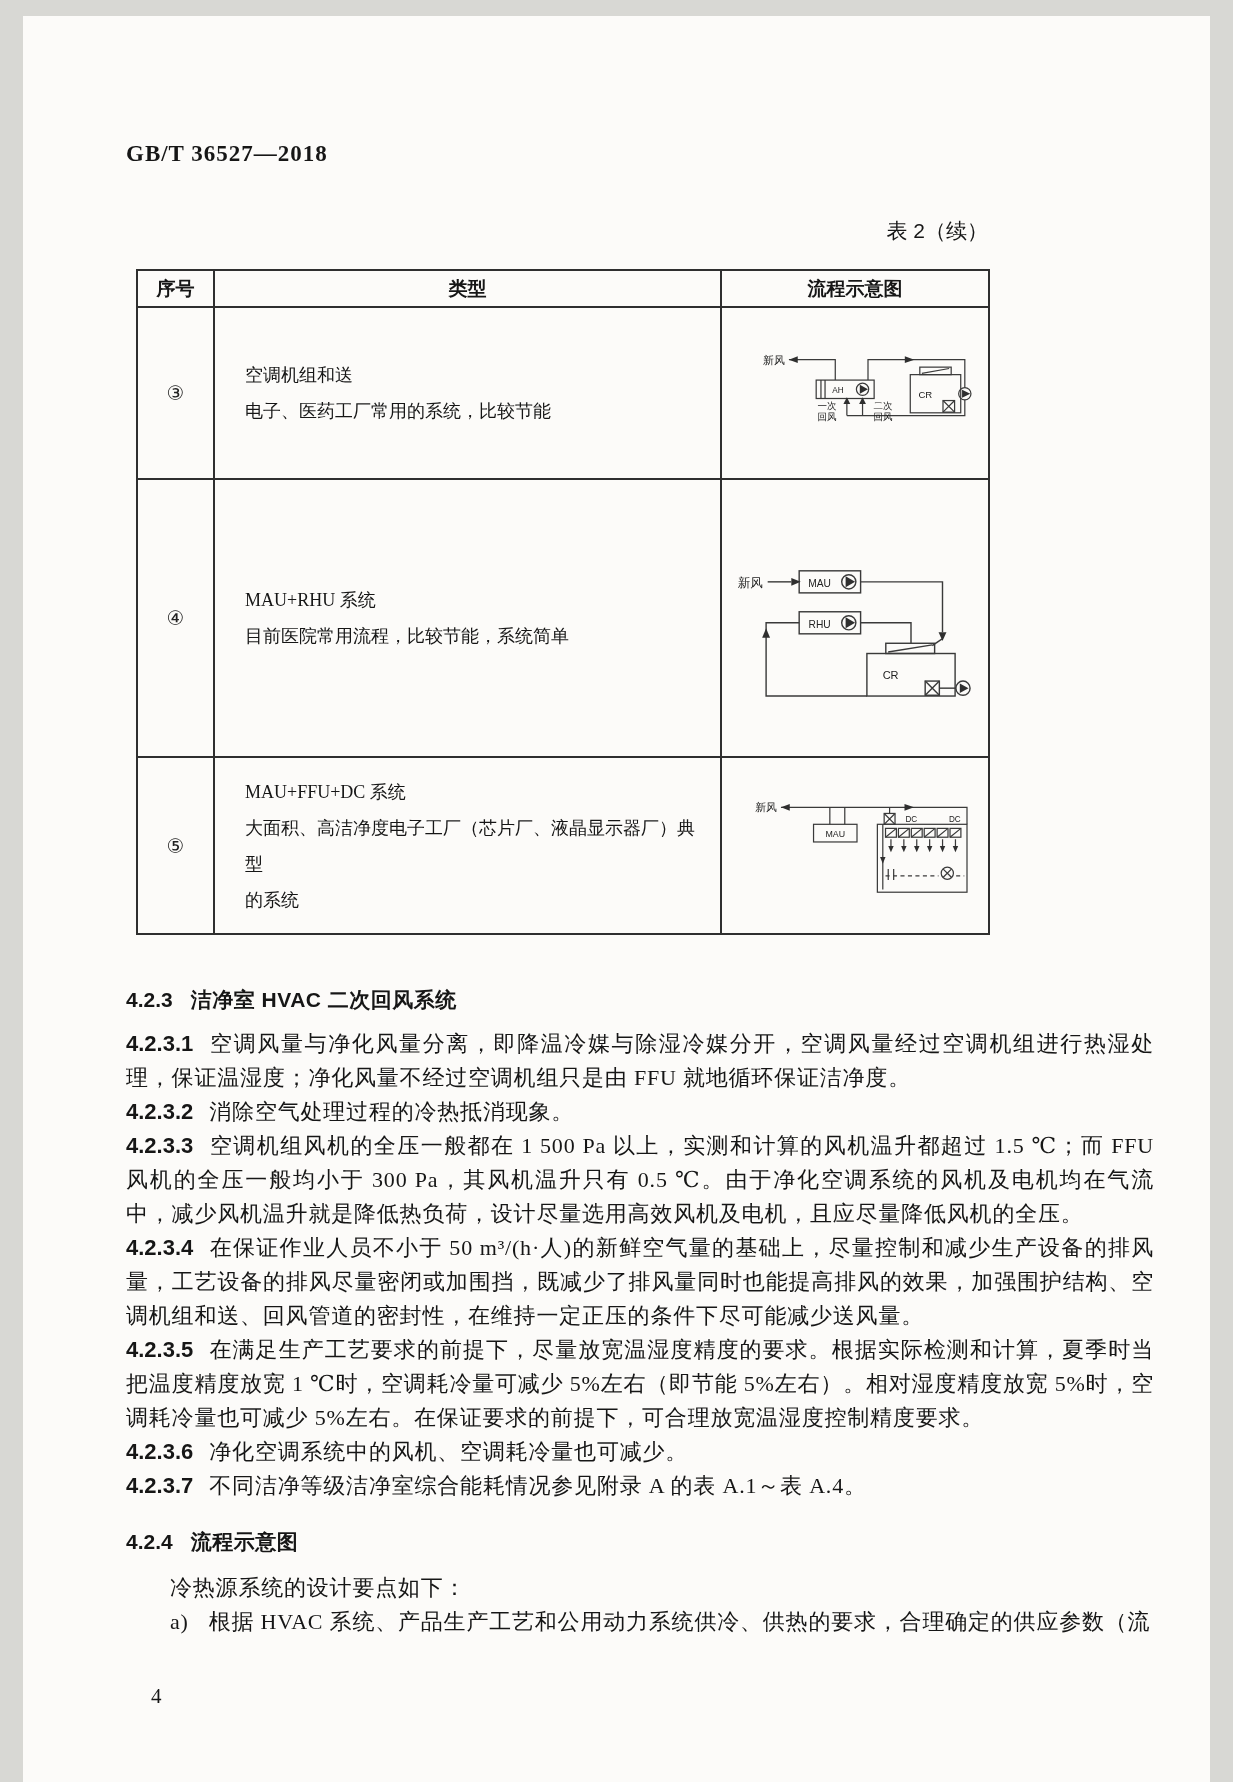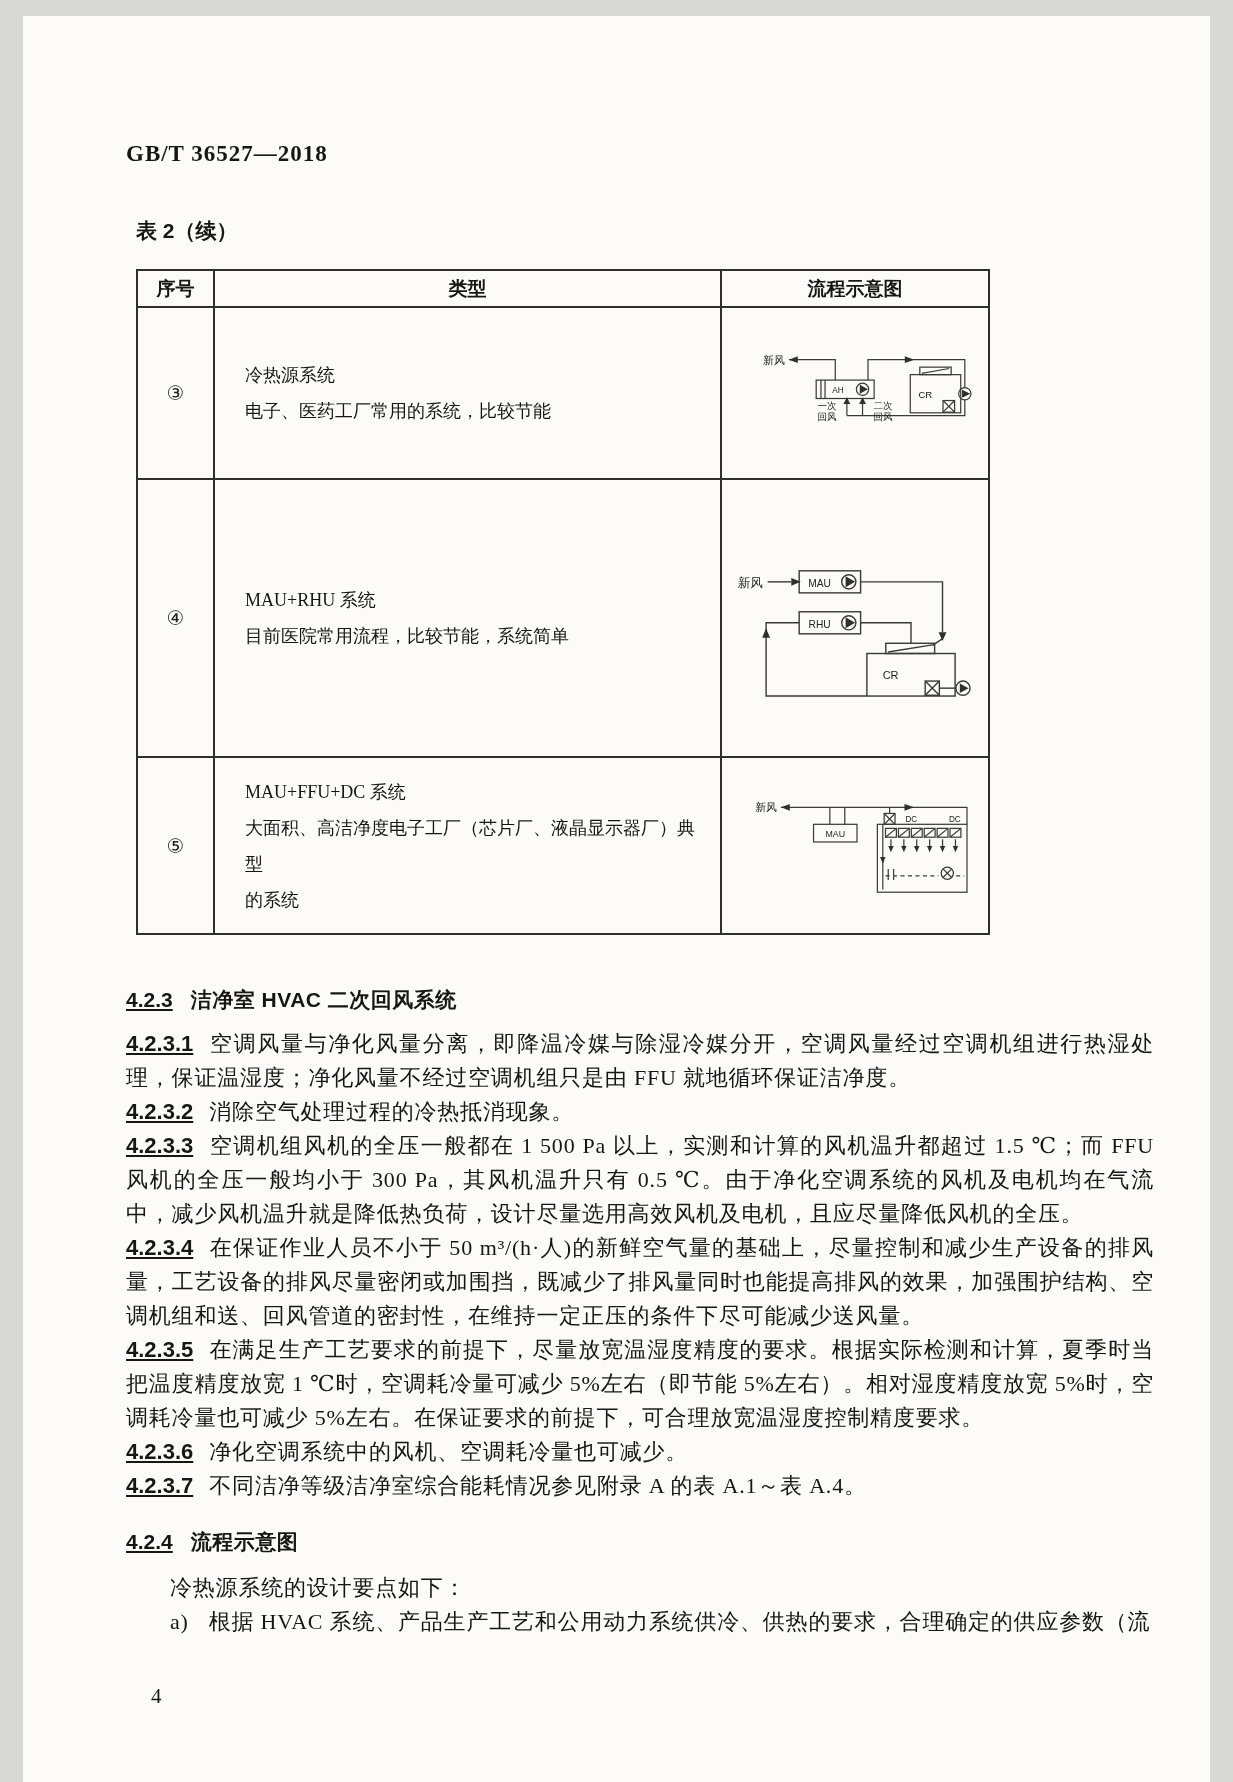--- a/index.html
+++ b/index.html
@@ -15,22 +15,22 @@
     overflow: hidden;
   }
   .doc-number {
     font-weight: bold;
     font-size: 23px;
     letter-spacing: 1px;
     font-family: "Liberation Serif", serif;
   }
   .table-wrap { width: 852px; margin-left: 10px; margin-top: 50px; }
   .table-title {
-    text-align: left;
-    font-weight: bold;
+    text-align: right;
+    font-weight: normal;
     font-size: 21px;
     font-family: "Liberation Sans", sans-serif;
     margin-bottom: 24px;
   }
   table.sys {
     border-collapse: collapse;
     width: 852px;
     table-layout: fixed;
     border-radius: 7px;
   }
@@ -80,21 +80,20 @@
   }
   .head .cnum { margin-right: 18px; }
   .head-423 { margin-bottom: 10px; }
   .head-424 { margin-top: 22px; margin-bottom: 12px; }
   p.clause { margin: 0; }
   .cnum {
     font-family: "Liberation Sans", sans-serif;
     font-weight: bold;
     margin-right: 16px;
     letter-spacing: 0;
-    text-decoration: underline;
   }
   p.indent1 { text-indent: 44px; }
   p.list-item { padding-left: 44px; }
   p.list-item .item-label { margin-right: 20px; font-family: "Liberation Serif", serif; }
   .pagenum {
     position: absolute;
     left: 128px; top: 1668px;
     font-size: 21px;
   }
   
@@ -121,21 +120,21 @@
           <th>序号</th>
           <th>类型</th>
           <th>流程示意图</th>
         </tr>
       </thead>
       <tbody>
 
         <tr class="row-a">
           <td class="cell-num">③</td>
           <td class="cell-type">
-            <div>冷热源系统</div>
+            <div>空调机组和送</div>
             <div>电子、医药工厂常用的系统，比较节能</div>
           </td>
           <td class="cell-diag">
             <svg width="225" height="104" viewBox="0 0 330 152">
               <g fill="none" stroke="#3a3a3a" stroke-width="1.8">
                 <path d="M60 30 H128 V60"></path>
                 <path d="M176 60 V30 H318 V71"></path>
                 <path d="M145 112 V88 M168 112 V88"></path>
                 <path d="M145 112 H318 V89"></path>
                 <rect x="100" y="60" width="85" height="27"></rect>

